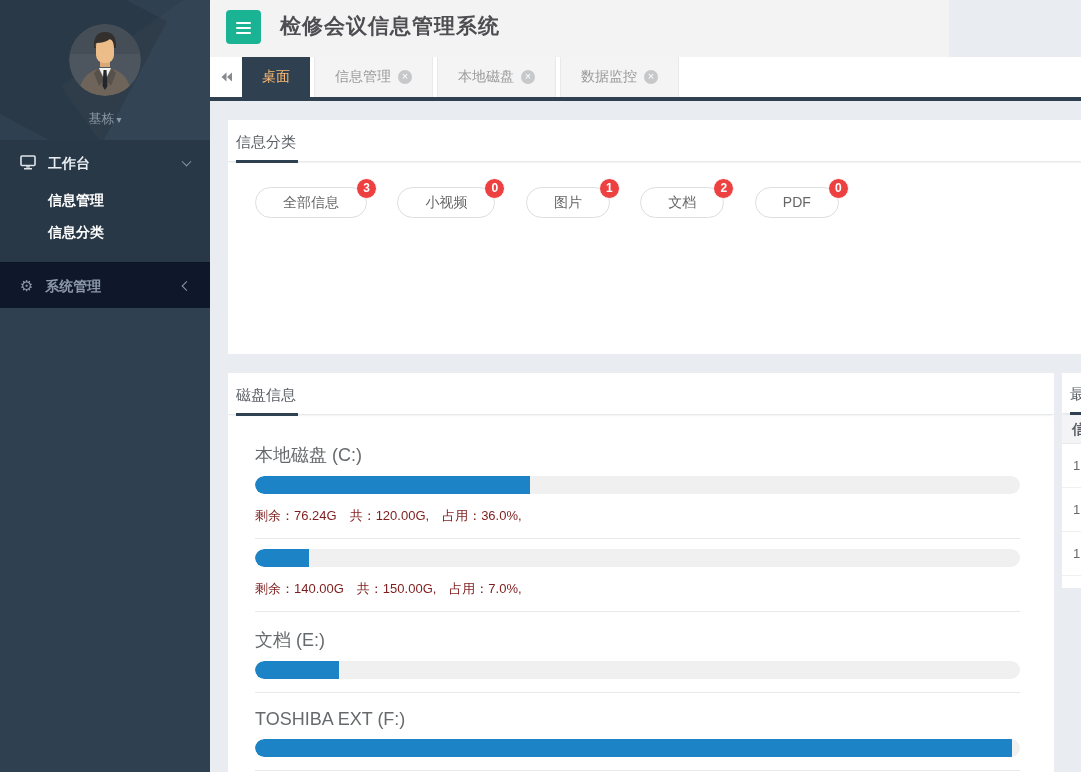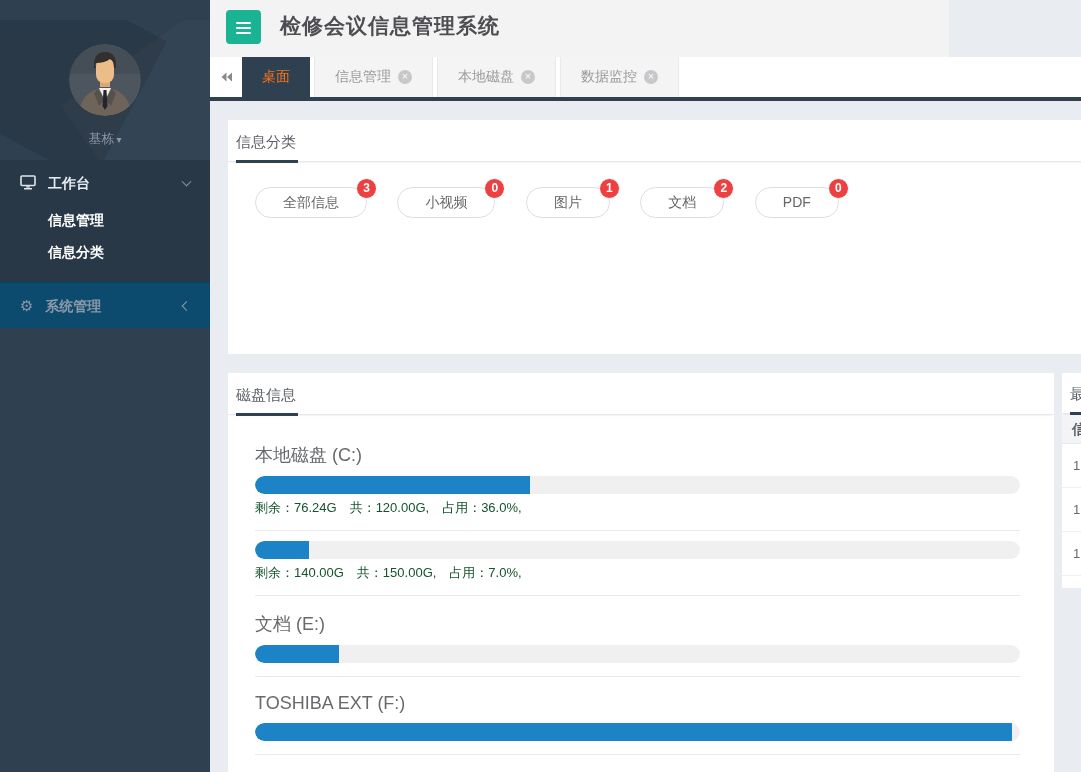--- a/index.html
+++ b/index.html
@@ -6,53 +6,53 @@
   html,body { width:1081px; height:772px; overflow:hidden; }
   body {
     position:relative;
     font-family:"Liberation Sans","DejaVu Sans",sans-serif;
     background:#e9edf1;
     -webkit-font-smoothing:antialiased;
   }
 
   
   .sidebar { position:absolute; left:0; top:0; width:210px; height:772px; background:#2f4050; z-index:5; }
-  .side-profile { position:relative; height:140px; padding-top:24px; text-align:center; overflow:hidden;margin-top:20px; }
+  .side-profile { position:relative; height:140px; padding-top:24px; text-align:center; overflow:hidden; }
   .side-profile::before { content:""; position:absolute; left:-40px; top:-30px; width:180px; height:160px;
     background:rgba(0,0,0,0.10); transform:rotate(28deg); }
   .side-profile::after { content:""; position:absolute; right:-60px; top:20px; width:170px; height:190px;
     background:rgba(255,255,255,0.025); transform:rotate(-35deg); }
   .avatar-wrap { position:relative; z-index:2; width:72px; height:72px; margin:0 auto; border-radius:50%; overflow:hidden; }
   .username-row { position:relative; z-index:2; margin-top:14px; font-size:13px; color:#8b98a8; cursor:pointer; }
   .username-row .caret { font-size:10px; margin-left:2px; }
 
   .side-section { background:#293846; padding:2px 0 14px; }
   .side-item { position:relative; height:42px; line-height:42px; padding:0 20px; font-size:14px; color:#e8edf3; cursor:pointer;font-weight:bold; }
   .side-item .mi { vertical-align:-2px; margin-right:8px; }
   .chev { position:absolute; right:20px; top:50%; width:7px; height:7px;
     border-right:1.5px solid #8b98a8; border-bottom:1.5px solid #8b98a8; }
   .chev-down { transform:translateY(-70%) rotate(45deg); }
   .chev-left { transform:translateY(-50%) rotate(135deg); }
   .side-sub { height:32px; line-height:32px; padding-left:48px; font-size:14px; font-weight:bold; color:#ffffff; cursor:pointer; }
-  .side-item-system { height:46px; line-height:46px; background:#0c4a6e; color:#8b98a8; border-top:1px solid rgba(0,0,0,0.10); }
+  .side-item-system { height:46px; line-height:46px; background:#0f172a; color:#8b98a8; border-top:1px solid rgba(0,0,0,0.10); }
   .gear-glyph { font-size:15px; margin-right:8px; color:#8b98a8; }
 
   
   .header { position:absolute; left:210px; top:0; width:739px; height:57px; background:#f3f3f4; }
   .burger-btn { position:absolute; left:16px; top:10px; width:35px; height:34px; border:none; border-radius:4px;
     background:#1ab394; cursor:pointer; padding:9px 10px; }
   .burger-btn span { display:block; width:15px; height:2.5px; background:#fff; border-radius:1px; margin:2.5px 0; }
   .page-title { position:absolute; left:70px; top:12px; font-size:21px; font-weight:bold; color:#4e4e52; letter-spacing:1px; }
 
   
   .tabstrip { position:absolute; left:210px; top:57px; width:871px; height:44px; background:#fff;
     border-bottom:4px solid #2f4050; display:flex; align-items:stretch; }
   .tab-back { width:32px; display:flex; align-items:center; justify-content:center; background:#fff; cursor:pointer; }
   .tab { display:flex; align-items:center; padding:0 20px; font-size:14px; margin-right:4px; cursor:pointer; white-space:nowrap; }
-  .tab.active { background:#2f4050; color:#f97316; }
+  .tab.active { background:#2f4050; color:#fdba74; }
   .tab.inactive { background:#f4f4f5; color:#9a9a9a; border:1px solid #e9e9ea; border-bottom:none; border-top:none; }
   .tab-close { display:inline-block; width:14px; height:14px; margin-left:7px; border-radius:50%;
     background:#c7c8ca; color:#fff; font-size:11px; line-height:13px; text-align:center; cursor:pointer; }
 
   
   .content { position:absolute; left:210px; top:101px; width:871px; height:671px; background:#e9edf1; }
   .panel { position:absolute; background:#fff; }
   .panel-hd { position:relative; padding:13px 8px 9px; border-bottom:1px solid #e7eaec;
     box-shadow:0 2px 2px -2px rgba(0,0,0,0.12); }
   .panel-hd .t { font-size:15px; color:#5b5f66; }
@@ -69,21 +69,21 @@
   .badge { position:absolute; top:-10px; right:-11px; min-width:21px; height:21px; padding:0 5px; border-radius:11px;
     background:#ed4141; border:1px solid #fff; color:#fff; font-size:12px; font-weight:bold;
     line-height:19px; text-align:center; }
 
   
   .disk-body { padding:12px 34px 0 27px; }
   .disk { padding:10px 0 13px; border-bottom:1px solid #e7eaec; }
   .disk-label { font-size:18px; color:#676a6c; margin:6px 0 9px; }
   .disk-track { height:18px; background:#f0f0f0; border-radius:9px; overflow:hidden; }
   .disk-fill { height:100%; background:#1c84c6; border-radius:9px 0 0 9px; }
-  .disk-stats { margin-top:5px; font-size:13px; color:#14532d; }
+  .disk-stats { margin-top:13px; font-size:13px; color:#7f1d1d; }
 
   
   #panel-latest .panel-hd { padding:12px 8px 9px; }
   .latest-thead { height:30px; line-height:30px; background:#f4f4f6; border-bottom:1px solid #e7eaec;
     padding-left:10px; font-size:14px; font-weight:bold; color:#5b5f66; }
   .latest-row { height:44px; line-height:44px; border-bottom:1px solid #eef0f2; padding-left:11px;
     font-size:13px; color:#676a6c; cursor:pointer; }
 </style>
 </head>
 <body>

